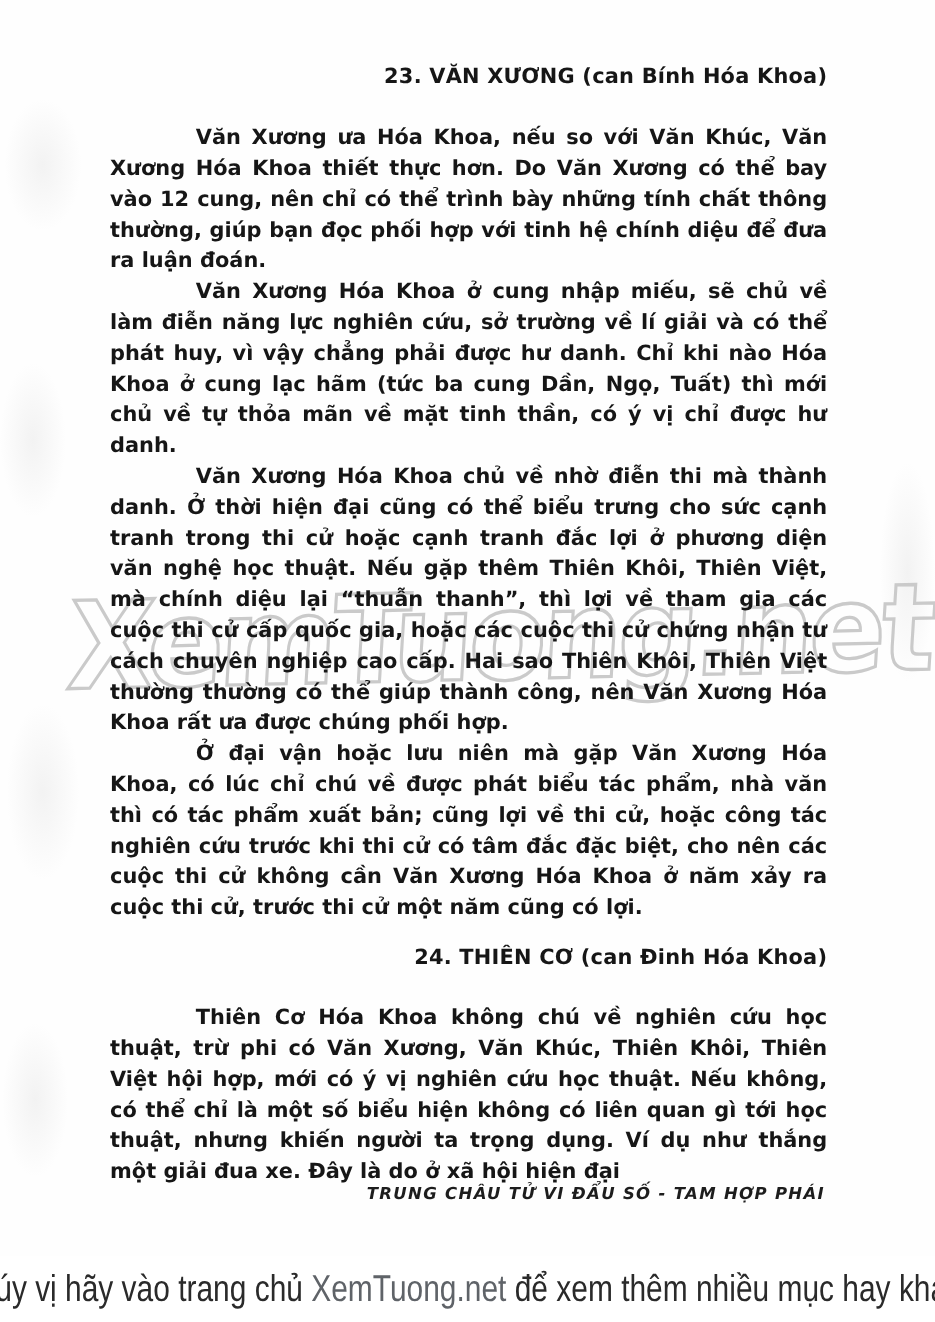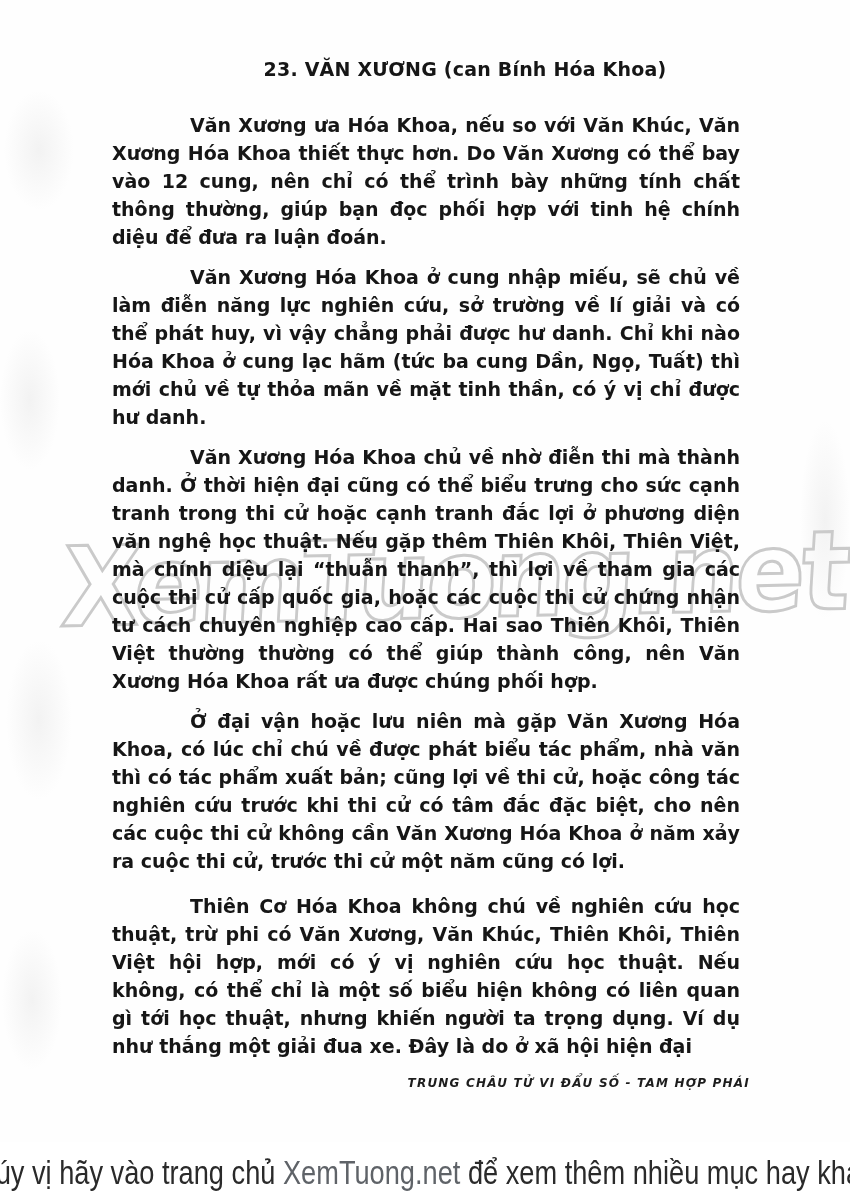--- a/index.html
+++ b/index.html
@@ -49,35 +49,35 @@
     font-size: 19px;
     line-height: 28px;
     font-weight: bold;
     text-align: justify;
     z-index: 1;
   }
   .heading {
     font-size: 19px;
     font-weight: bold;
     margin: 0 0 28px 78px;
-    text-align: center;
+    text-align: right;
     letter-spacing: 0.2px;
   }
   .content p {
-    margin: 12px;
+    margin: 0;
     text-indent: 78px;
   }
   .section-2 { margin-top: 17px; }
   .section-2 .heading { margin-bottom: 27px; }
 
   .running-footer {
     position: absolute;
     top: 1076px;
     right: 100px;
-    font-size: 12px;
+    font-size: 15px;
     font-weight: bold;
     font-style: italic;
     letter-spacing: 1.2px;
     color: #1d1d1d;
     z-index: 1;
   }
 
   .banner {
     position: absolute;
     left: 0; right: 0; bottom: 0;
@@ -116,20 +116,21 @@
 
     <div class="section-1">
       <h2 class="heading">23. VĂN XƯƠNG (can Bính Hóa Khoa)</h2>
       <p>Văn Xương ưa Hóa Khoa, nếu so với Văn Khúc, Văn Xương Hóa Khoa thiết thực hơn. Do Văn Xương có thể bay vào 12 cung, nên chỉ có thể trình bày những tính chất thông thường, giúp bạn đọc phối hợp với tinh hệ chính diệu để đưa ra luận đoán.</p>
       <p>Văn Xương Hóa Khoa ở cung nhập miếu, sẽ chủ về làm điễn năng lực nghiên cứu, sở trường về lí giải và có thể phát huy, vì vậy chẳng phải được hư danh. Chỉ khi nào Hóa Khoa ở cung lạc hãm (tức ba cung Dần, Ngọ, Tuất) thì mới chủ về tự thỏa mãn về mặt tinh thần, có ý vị chỉ được hư danh.</p>
       <p>Văn Xương Hóa Khoa chủ về nhờ điễn thi mà thành danh. Ở thời hiện đại cũng có thể biểu trưng cho sức cạnh tranh trong thi cử hoặc cạnh tranh đắc lợi ở phương diện văn nghệ học thuật. Nếu gặp thêm Thiên Khôi, Thiên Việt, mà chính diệu lại “thuẫn thanh”, thì lợi về tham gia các cuộc thi cử cấp quốc gia, hoặc các cuộc thi cử chứng nhận tư cách chuyên nghiệp cao cấp. Hai sao Thiên Khôi, Thiên Việt thường thường có thể giúp thành công, nên Văn Xương Hóa Khoa rất ưa được chúng phối hợp.</p>
       <p>Ở đại vận hoặc lưu niên mà gặp Văn Xương Hóa Khoa, có lúc chỉ chú về được phát biểu tác phẩm, nhà văn thì có tác phẩm xuất bản; cũng lợi về thi cử, hoặc công tác nghiên cứu trước khi thi cử có tâm đắc đặc biệt, cho nên các cuộc thi cử không cần Văn Xương Hóa Khoa ở năm xảy ra cuộc thi cử, trước thi cử một năm cũng có lợi.</p>
     </div>
 
     <div class="section-2">
+      <h2 class="heading">24. THIÊN CƠ (can Đinh Hóa Khoa)</h2>
       <p>Thiên Cơ Hóa Khoa không chú về nghiên cứu học thuật, trừ phi có Văn Xương, Văn Khúc, Thiên Khôi, Thiên Việt hội hợp, mới có ý vị nghiên cứu học thuật. Nếu không, có thể chỉ là một số biểu hiện không có liên quan gì tới học thuật, nhưng khiến người ta trọng dụng. Ví dụ như thắng một giải đua xe. Đây là do ở xã hội hiện đại</p>
     </div>
 
   </div>
 
   <div class="running-footer">TRUNG CHÂU TỬ VI ĐẨU SỐ - TAM HỢP PHÁI</div>
 
   <div class="banner">
     <div class="banner-line">
       <span>Qúy vị hãy vào trang chủ </span><span class="banner-brand">XemTuong.net</span><span> để xem thêm nhiều mục hay khác</span>

